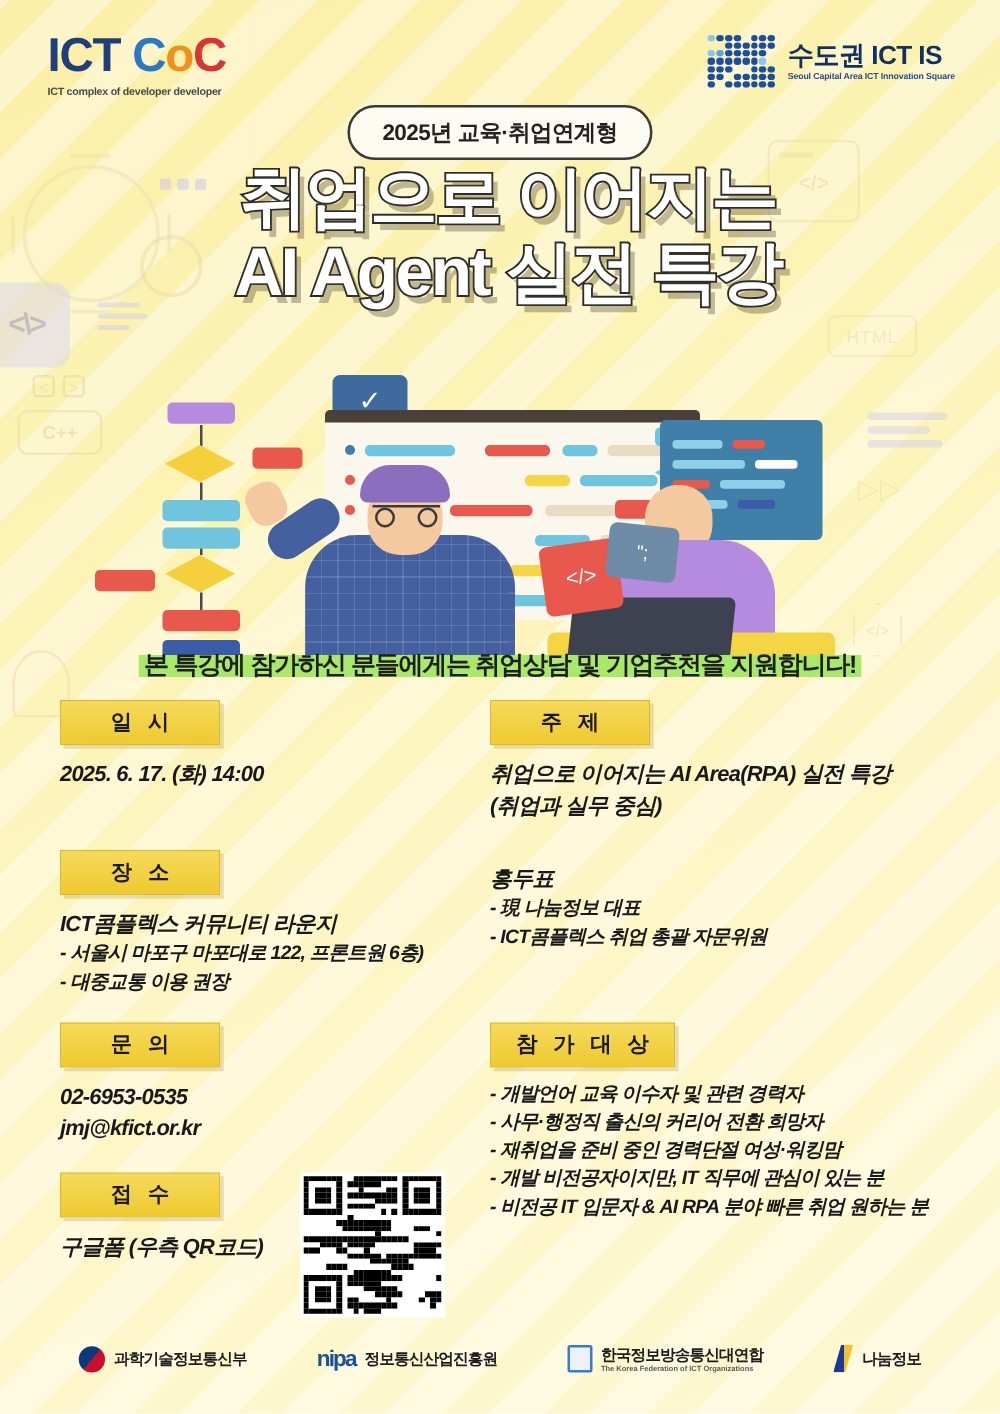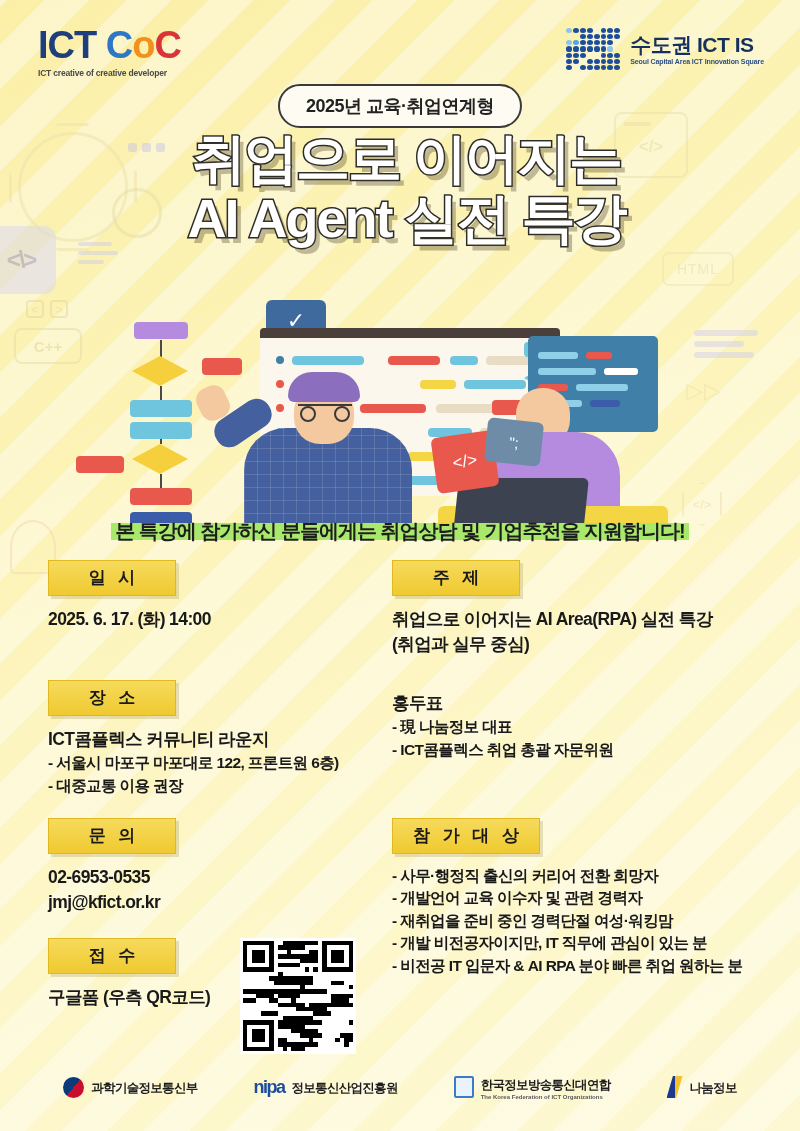--- a/index.html
+++ b/index.html
@@ -321,21 +321,21 @@
     letter-spacing: 4px; text-indent: 4px;
     box-shadow: 3px 3px 0 rgba(160,140,60,.25);
   }
   .tag.wide { width: 148px; }
   .body-text {
     margin-top: 11px; color: #191919; font-size: 16.5px;
     font-weight: 600; line-height: 1.45; letter-spacing: -.6px;
   }
   .body-text .lead { font-size: 17.5px; font-weight: 700; }
   .body-text .sub { font-size: 15.5px; font-weight: 600; }
-  .body-text .item { display: block; }
+  .body-text .item { display: block; font-style: italic; }
 
   
   .qr {
     position: absolute; left: 240px; top: 938px;
     width: 116px; height: 116px; background: #fff; padding: 3px;
   }
   .qr-grid {
     width: 100%; height: 100%;
     display: grid; grid-template-columns: repeat(25, 1fr);
     grid-template-rows: repeat(25, 1fr);
@@ -401,21 +401,21 @@
       <i></i>
       <i></i>
     </div>
   <div class="bg-deco deco-play">▷▷</div>
   <div class="bg-deco deco-hex">&lt;/&gt;</div>
 
   <div class="logo-left">
     <div class="logo-coc-text">
       <span class="ict">ICT</span><span> </span><span class="c1">C</span><span class="o">o</span><span class="c2">C</span>
     </div>
-    <div class="logo-coc-sub">ICT creative of creative developer</div>
+    <div class="logo-coc-sub">ICT complex of developer developer</div>
   </div>
 
   <div class="logo-right">
     <div class="logo-dots" id="logoDots">
         <i style="background: rgb(143, 196, 234);"></i>
         <i style="background: rgb(29, 78, 156);"></i>
         <i style="background: rgb(29, 78, 156);"></i>
         <i style="background: rgb(29, 78, 156);"></i>
         <i style="background: transparent;"></i>
         <i style="background: rgb(29, 78, 156);"></i>
@@ -618,22 +618,22 @@
         <div class="body-text">
           <span class="lead item">홍두표</span>
           <span class="sub item">- 現 나눔정보 대표</span>
           <span class="sub item">- ICT콤플렉스 취업 총괄 자문위원</span>
         </div>
       </div>
 
       <div class="block" style="top:258px;">
         <div class="tag wide">참 가 대 상</div>
         <div class="body-text">
+          <span class="sub item">- 개발언어 교육 이수자 및 관련 경력자</span>
           <span class="sub item">- 사무·행정직 출신의 커리어 전환 희망자</span>
-          <span class="sub item">- 개발언어 교육 이수자 및 관련 경력자</span>
           <span class="sub item">- 재취업을 준비 중인 경력단절 여성·워킹맘</span>
           <span class="sub item">- 개발 비전공자이지만, IT 직무에 관심이 있는 분</span>
           <span class="sub item">- 비전공 IT 입문자 &amp; AI RPA 분야 빠른 취업 원하는 분</span>
         </div>
       </div>
 
     </div>
   </div>
 
   <div class="qr">

